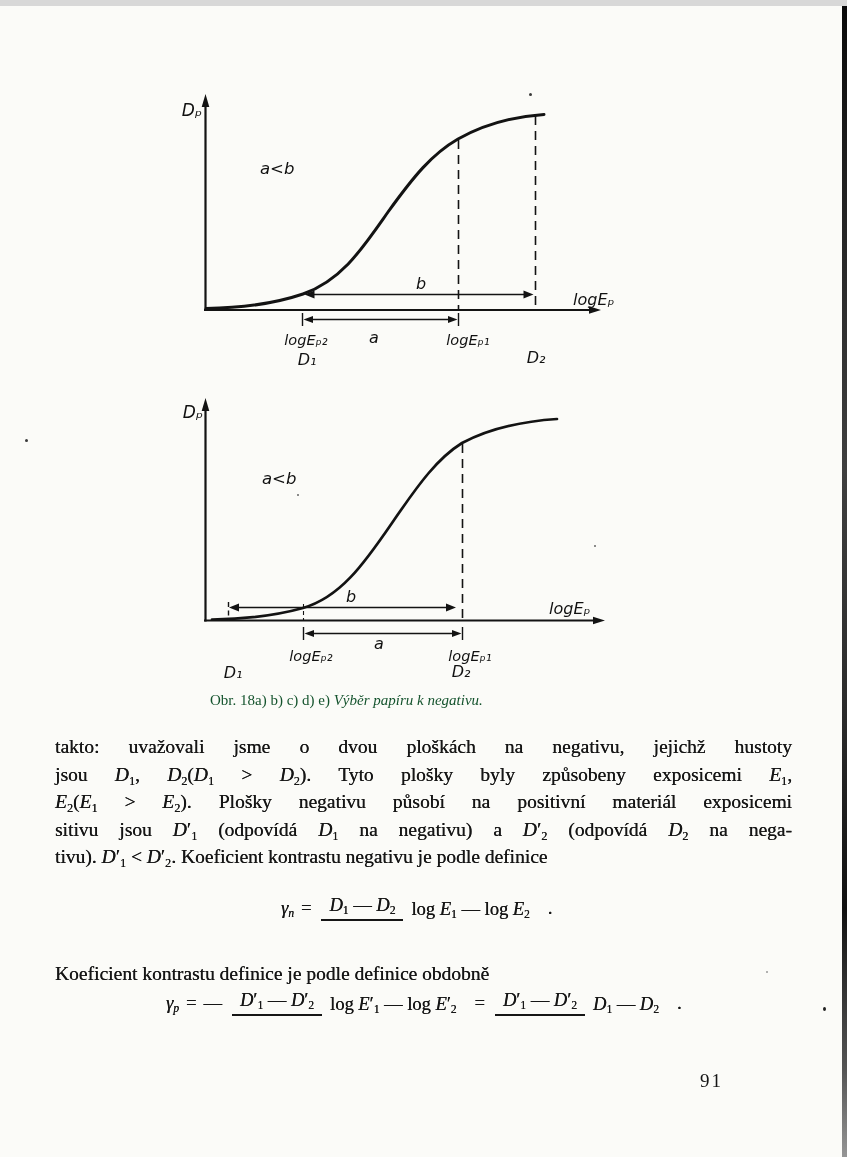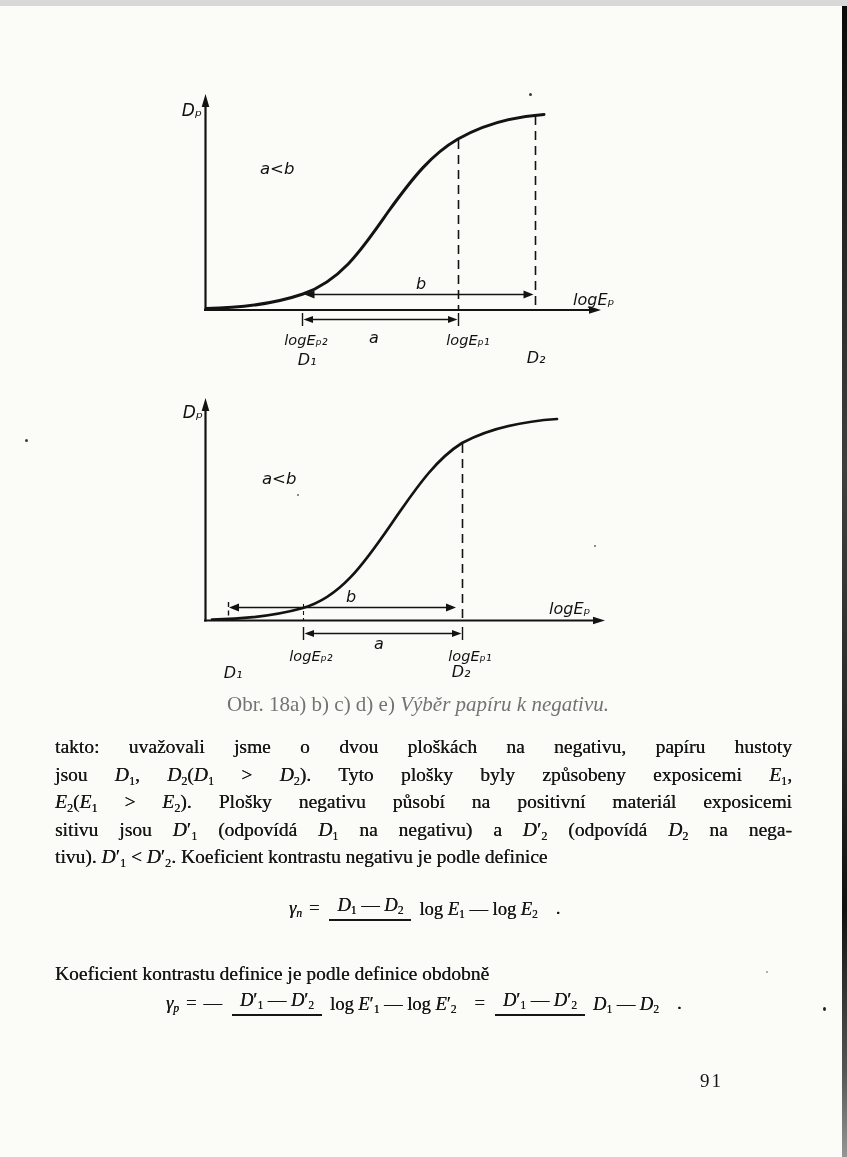--- a/index.html
+++ b/index.html
@@ -4,32 +4,32 @@
 <style>
   html,body{margin:0;padding:0;background:#d8d8d8;}
   .page{position:relative;width:847px;height:1157px;background:#fbfbf8;overflow:hidden;
         font-family:"Liberation Serif","DejaVu Serif",serif;color:#161616;margin-top:6px;}
   
   .graph{position:absolute;}
   .glabel{font-family:"DejaVu Sans","DejaVu Serif",sans-serif;font-style:italic;fill:#111;}
   .stroke{stroke:#131313;fill:none;}
   .fillink{fill:#131313;stroke:none;}
   
-  .caption{position:absolute;left:227px;top:686px;font-size:21px;white-space:nowrap;color:#737373;}
+  .caption{position:absolute;left:210px;top:686px;font-size:15px;white-space:nowrap;color:#14532d;}
   .caption .cap-italic{font-style:italic;}
   
   .bodytext{position:absolute;left:55px;top:727px;width:737px;font-size:19.5px;line-height:27.6px;
             text-shadow:0.25px 0 0 currentColor;}
   .bline{text-align:justify;text-align-last:justify;}
   .bline.noju{text-align:left;text-align-last:left;}
   sub{font-size:62%;vertical-align:-0.3em;line-height:0;}
   
   .formula{position:absolute;display:flex;align-items:center;font-size:18.5px;gap:7px;
            text-shadow:0.25px 0 0 currentColor;}
-  #formula-gn{left:289px;top:889px;}
+  #formula-gn{left:281px;top:889px;}
   #formula-gp{left:166px;top:984px;}
   .frac{display:inline-flex;align-items:center;margin:0 3px;}
   .frac .num{padding:0 8px 3px;border-bottom:2px solid #161616;}
   .frac .den{padding:3px 8px 0;}
   .para2{position:absolute;left:55px;top:957px;width:737px;font-size:19.5px;
          text-shadow:0.25px 0 0 currentColor;}
   .pagenum{position:absolute;left:700px;top:1064px;font-size:19px;font-weight:normal;letter-spacing:2px;}
   
   .edge-right{position:absolute;top:0;right:0;width:5px;height:1157px;
       background:linear-gradient(180deg,#0a0a0a 0%,#1c1c1c 12%,#3f3f3f 40%,#2a2a2a 62%,#111 78%,#555 92%,#9a9a9a 100%);}
@@ -101,21 +101,21 @@
     <text class="glabel" x="470" y="655" font-size="14.5" text-anchor="middle">logEₚ₁</text>
     <text class="glabel" x="233" y="672" font-size="16" text-anchor="middle">D₁</text>
     <text class="glabel" x="461" y="671" font-size="16" text-anchor="middle">D₂</text>
   </svg>
 
   <div class="caption">
     <span>Obr. 18a) b) c) d) e) </span><span class="cap-italic">Výběr papíru k negativu.</span>
   </div>
 
   <div class="bodytext">
-    <div class="bline">takto: uvažovali jsme o dvou ploškách na negativu, papíru hustoty</div>
+    <div class="bline">takto: uvažovali jsme o dvou ploškách na negativu, jejichž hustoty</div>
     <div class="bline">jsou <i>D</i><sub>1</sub>, <i>D</i><sub>2</sub>(<i>D</i><sub>1</sub> &gt; <i>D</i><sub>2</sub>). Tyto plošky byly způsobeny exposicemi <i>E</i><sub>1</sub>,</div>
     <div class="bline"><i>E</i><sub>2</sub>(<i>E</i><sub>1</sub> &gt; <i>E</i><sub>2</sub>). Plošky negativu působí na positivní materiál exposicemi</div>
     <div class="bline">sitivu jsou <i>D</i>′<sub>1</sub> (odpovídá <i>D</i><sub>1</sub> na negativu) a <i>D</i>′<sub>2</sub> (odpovídá <i>D</i><sub>2</sub> na nega-</div>
     <div class="bline noju">tivu). <i>D</i>′<sub>1</sub> &lt; <i>D</i>′<sub>2</sub>. Koeficient kontrastu negativu je podle definice</div>
   </div>
 
   <div class="formula" id="formula-gn">
     <span><i>γ</i><sub><i>n</i></sub></span>
     <span>=</span>
     <span class="frac">

